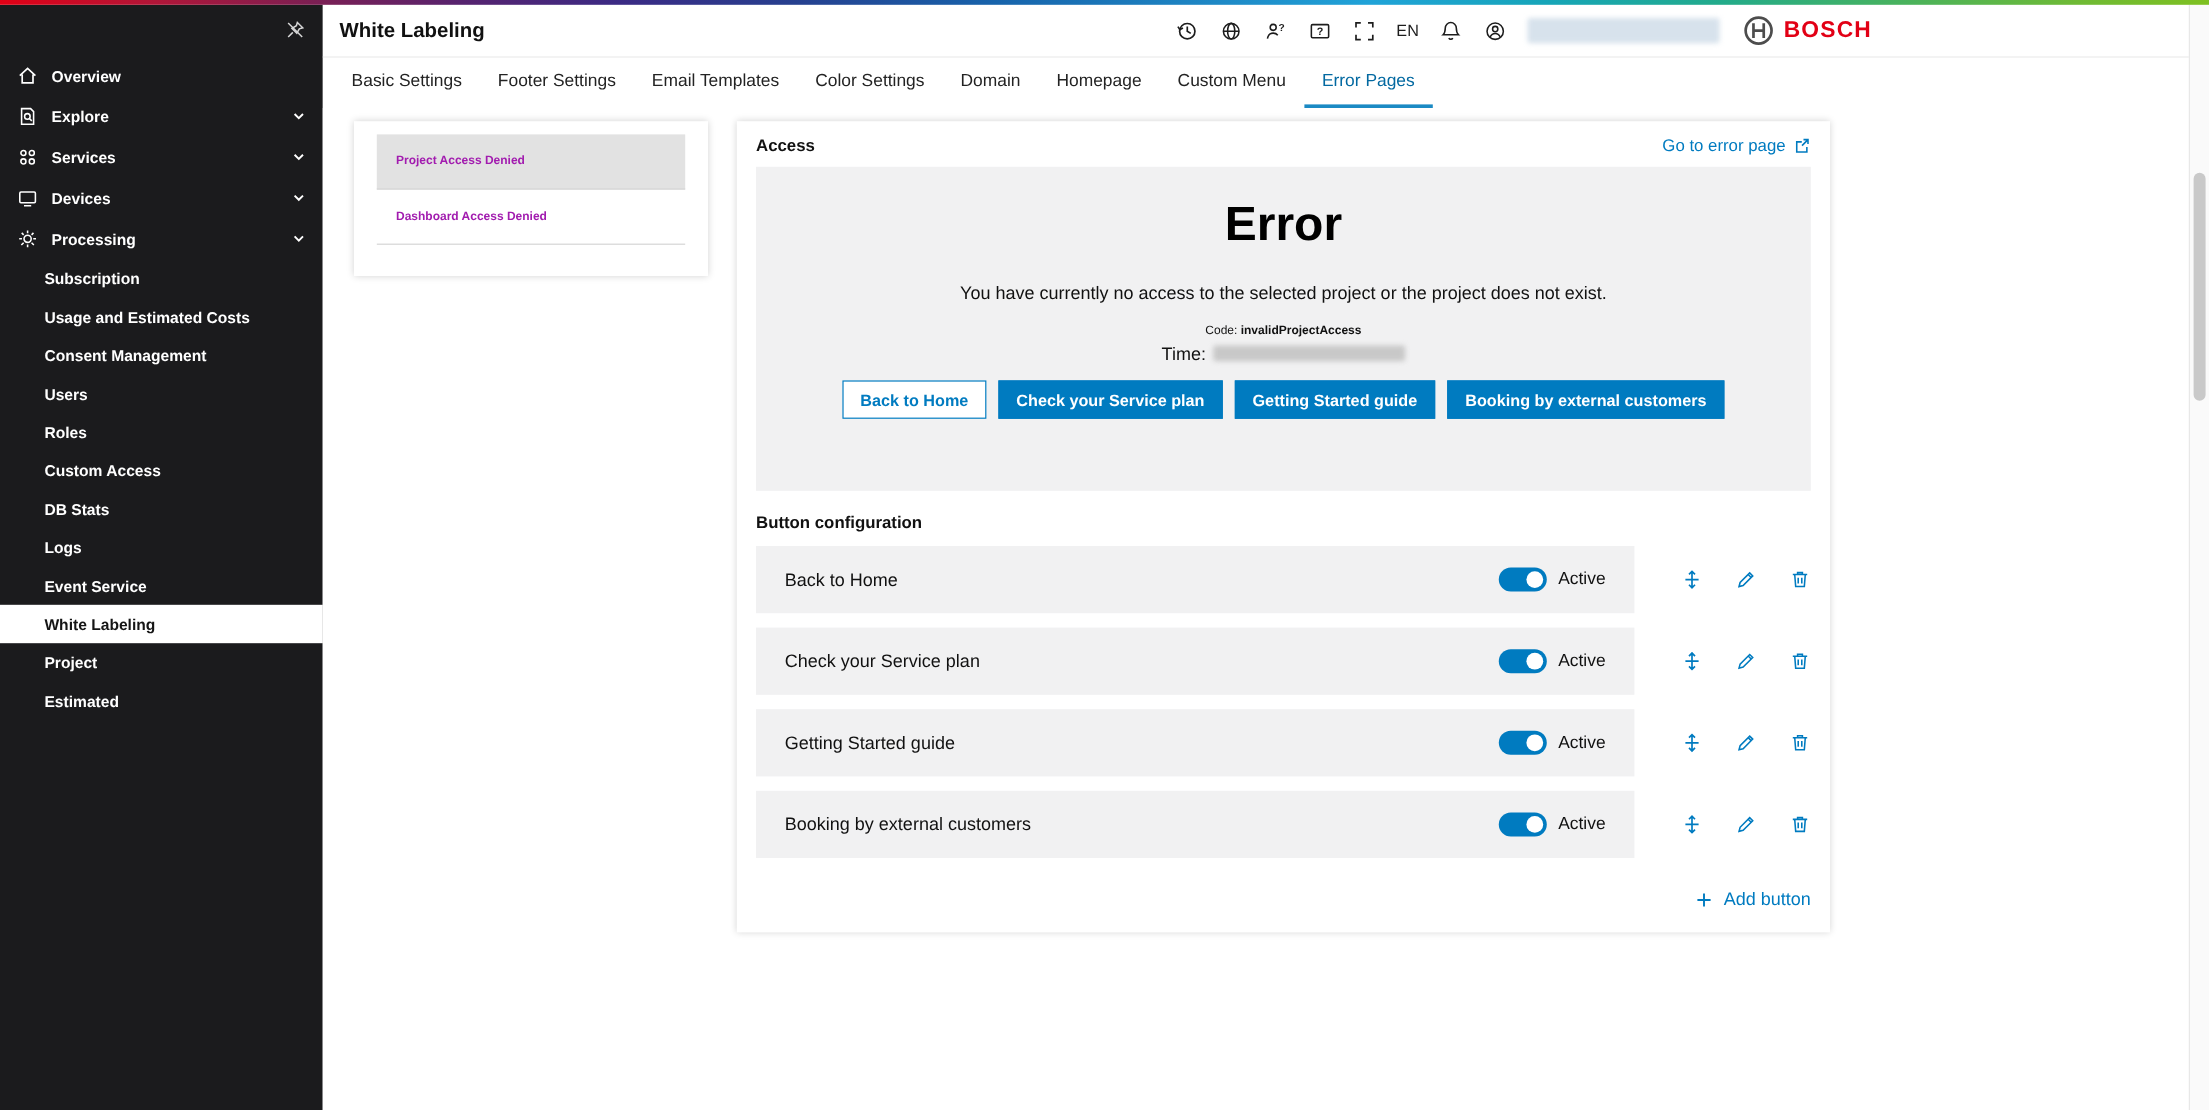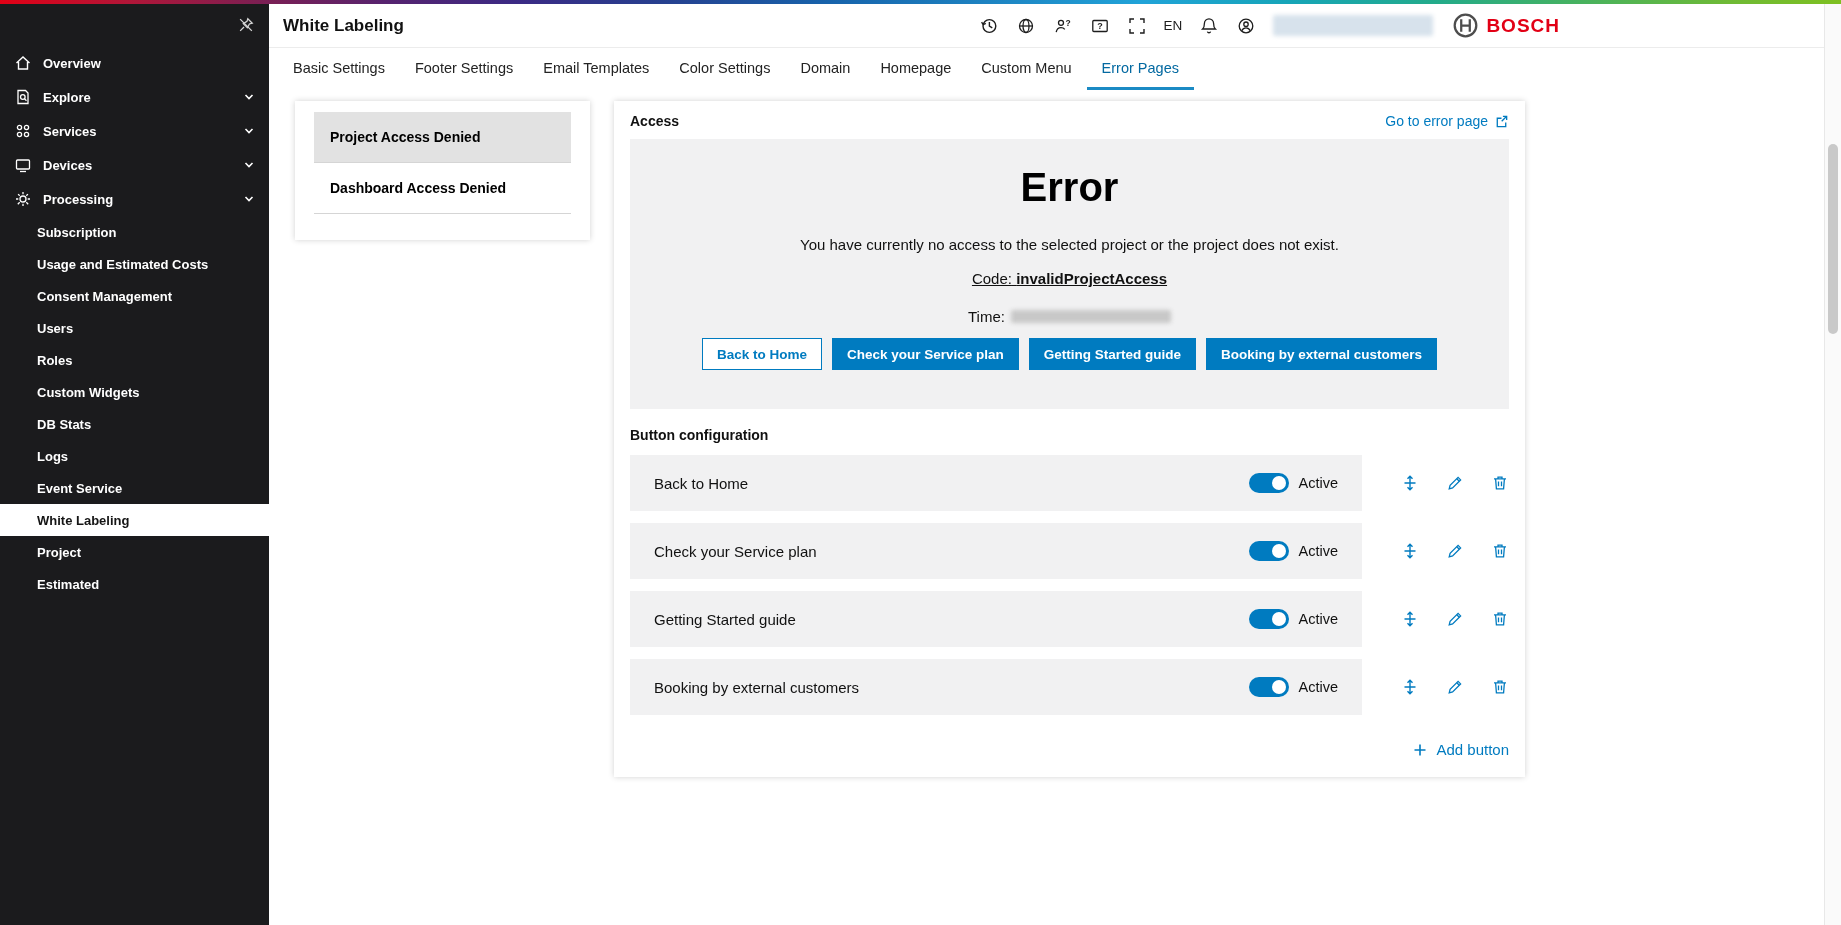--- a/index.html
+++ b/index.html
@@ -33,33 +33,33 @@
   .logo-text { font-size:19px; font-weight:700; letter-spacing:1px; color:#e20015; }
 
   .tabs { height:42px; display:flex; align-items:stretch; padding-left:9px; }
   .tab { display:flex; align-items:center; padding:0 15px; font-size:14.5px; color:#232323; border-bottom:3px solid transparent; cursor:pointer; white-space:nowrap; }
   .tab[data-active="true"] { color:#0369a1; border-bottom-color:#1b8ac4; }
 
   .content { position:absolute; top:86px; left:0; width:1572px; height:835px; background:#fff; }
 
   
   .list-card { position:absolute; left:26px; top:11px; width:295px; background:#fff; box-shadow:0 0 6px rgba(0,0,0,0.18); padding:11px 19px 26px; }
-  .list-item { padding:17px 16px; font-size:14px; font-weight:700; color:#000000; border-bottom:1px solid #d5d5d5; cursor:pointer; }
+  .list-item { padding:17px 16px; font-size:10px; font-weight:700; color:#a21caf; border-bottom:1px solid #d5d5d5; cursor:pointer; }
   .list-item[data-selected="true"] { background:#e2e2e2; }
 
   
   .main-card { position:absolute; left:345px; top:11px; width:911px; height:676px; background:#fff; box-shadow:0 0 6px rgba(0,0,0,0.18); padding:10px 16px 0; }
   .preview-head { display:flex; align-items:center; justify-content:space-between; height:20px; margin-bottom:8px; }
   .section-label { font-size:14px; font-weight:700; color:#111; }
   .link { display:flex; align-items:center; gap:6px; color:#007bc0; font-size:14px; cursor:pointer; }
 
   .preview-box { background:#f1f1f2; height:270px; text-align:center; padding-top:2px; }
   .error-title { font-size:40px; font-weight:700; color:#000; margin:24px 0 26px; }
   .msg { font-size:15px; color:#111; margin-bottom:17px; }
-  .code-line { font-size:15px; color:#111; margin-bottom:21px;text-decoration:underline; }
+  .code-line { font-size:10px; color:#111; margin-bottom:6px; }
   .code-value { font-weight:700; }
   .time-line { font-size:15px; color:#111; }
   .redacted-time { display:inline-block; width:160px; height:13px; background:#c8c8c8; border-radius:2px; filter:blur(2px); vertical-align:-1px; margin-left:6px; }
   .preview-buttons { display:flex; justify-content:center; gap:10px; margin-top:13px; }
   .pbtn { height:32px; padding:0 14px; font-size:13.5px; font-weight:700; font-family:"Liberation Sans",sans-serif; display:flex; align-items:center; border:1px solid #007bc0; cursor:pointer; }
   .pbtn[data-style="outline"] { background:#fff; color:#007bc0; }
   .pbtn[data-style="filled"] { background:#007bc0; color:#fff; }
 
   .config-label { margin:18px 0 12px; }
   .config-row-wrap { display:flex; align-items:center; margin-bottom:12px; }
@@ -180,21 +180,21 @@
 
       <div class="submenu-item">
         <span>Users</span>
       </div>
 
       <div class="submenu-item">
         <span>Roles</span>
       </div>
 
       <div class="submenu-item">
-        <span>Custom Widgets</span>
+        <span>Custom Access</span>
       </div>
 
       <div class="submenu-item">
         <span>DB Stats</span>
       </div>
 
       <div class="submenu-item">
         <span>Logs</span>
       </div>
 

